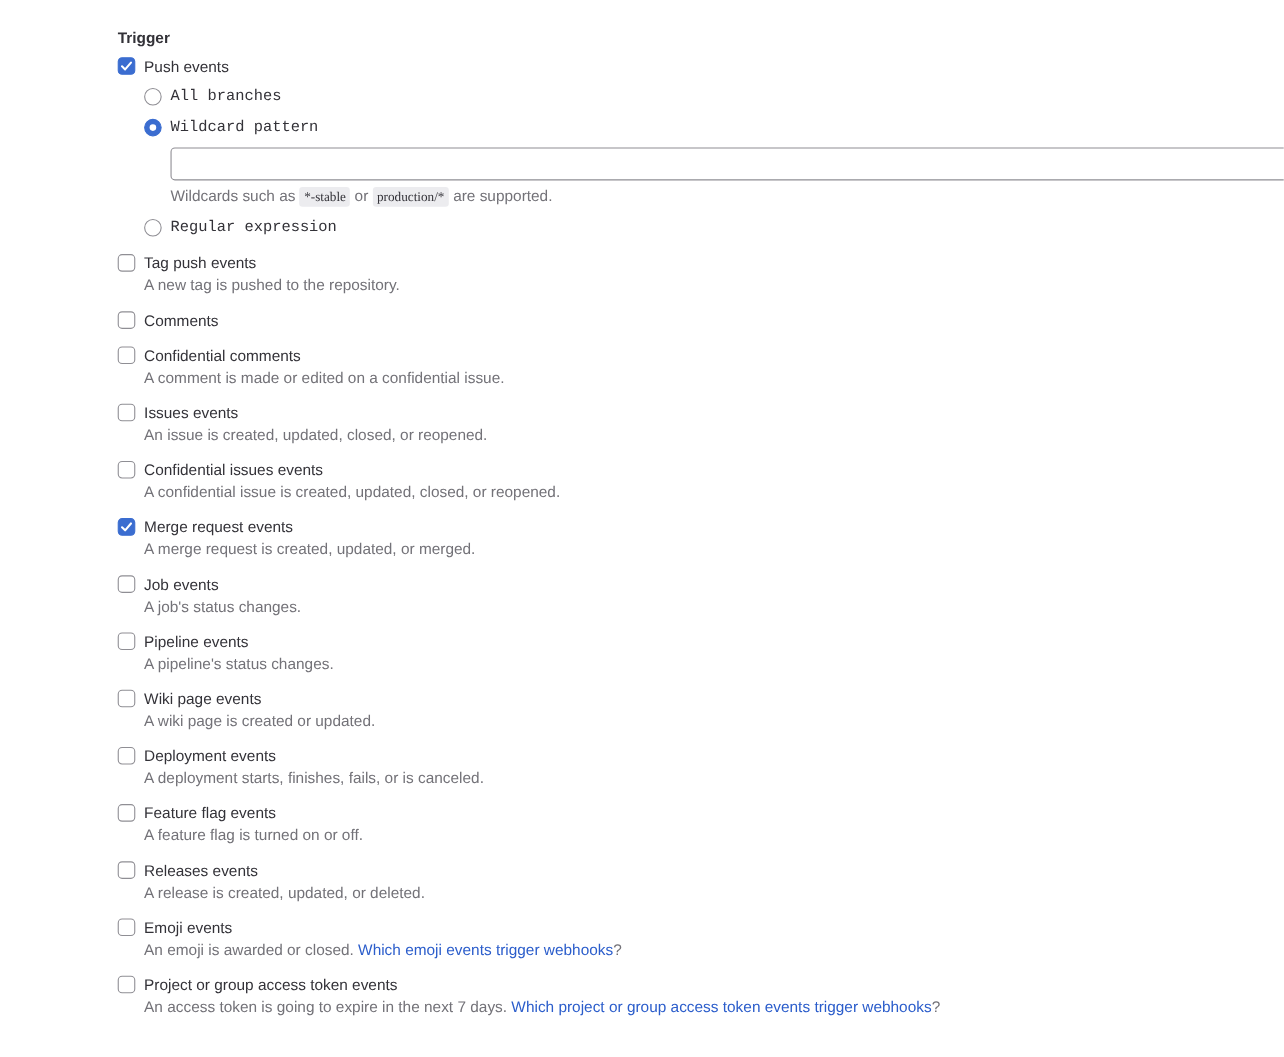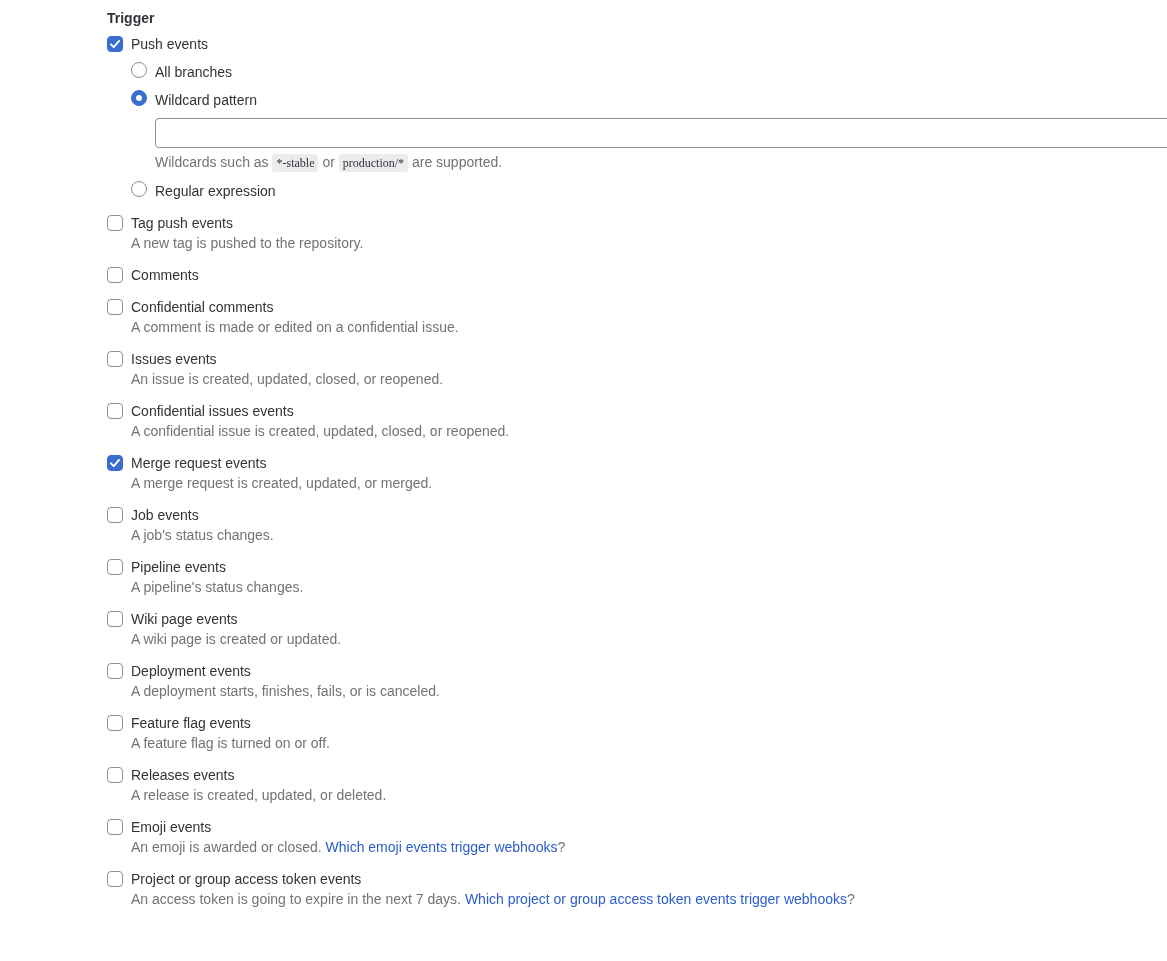--- a/index.html
+++ b/index.html
@@ -17,21 +17,21 @@
     width: 1167px;
     height: 961px;
     overflow: hidden;
     background: var(--page-bg);
     font-family: "Liberation Sans", "DejaVu Sans", sans-serif;
     font-size: 14px;
     color: var(--text-primary);
   }
   .form-section {
     padding-left: 107px;
-    padding-top: 10px;
+    padding-top: 26px;
   }
   .section-label {
     font-weight: 700;
     line-height: 17px;
     margin-bottom: 7px;
     color: var(--text-primary);
   }
   .check-row {
     display: flex;
     align-items: center;
@@ -82,25 +82,26 @@
     height: 6px;
     border-radius: 50%;
     background: #fff;
   }
   .sub-block {
     margin-left: 24px;
     margin-top: 8px;
   }
   .radio-row {
     display: flex;
-    align-items: flex-start;
+    align-items: center;
     gap: 8px;
     height: 20px;
     line-height: 20px;
     margin-bottom: 8px;
+    font-family: Liberation Mono, monospace;
   }
   .radio-row:last-child { margin-bottom: 0; }
   .input-block {
     margin-left: 24px;
     margin-top: 6px;
     margin-bottom: 8px;
   }
   .text-input {
     display: block;
     width: 1020px;

